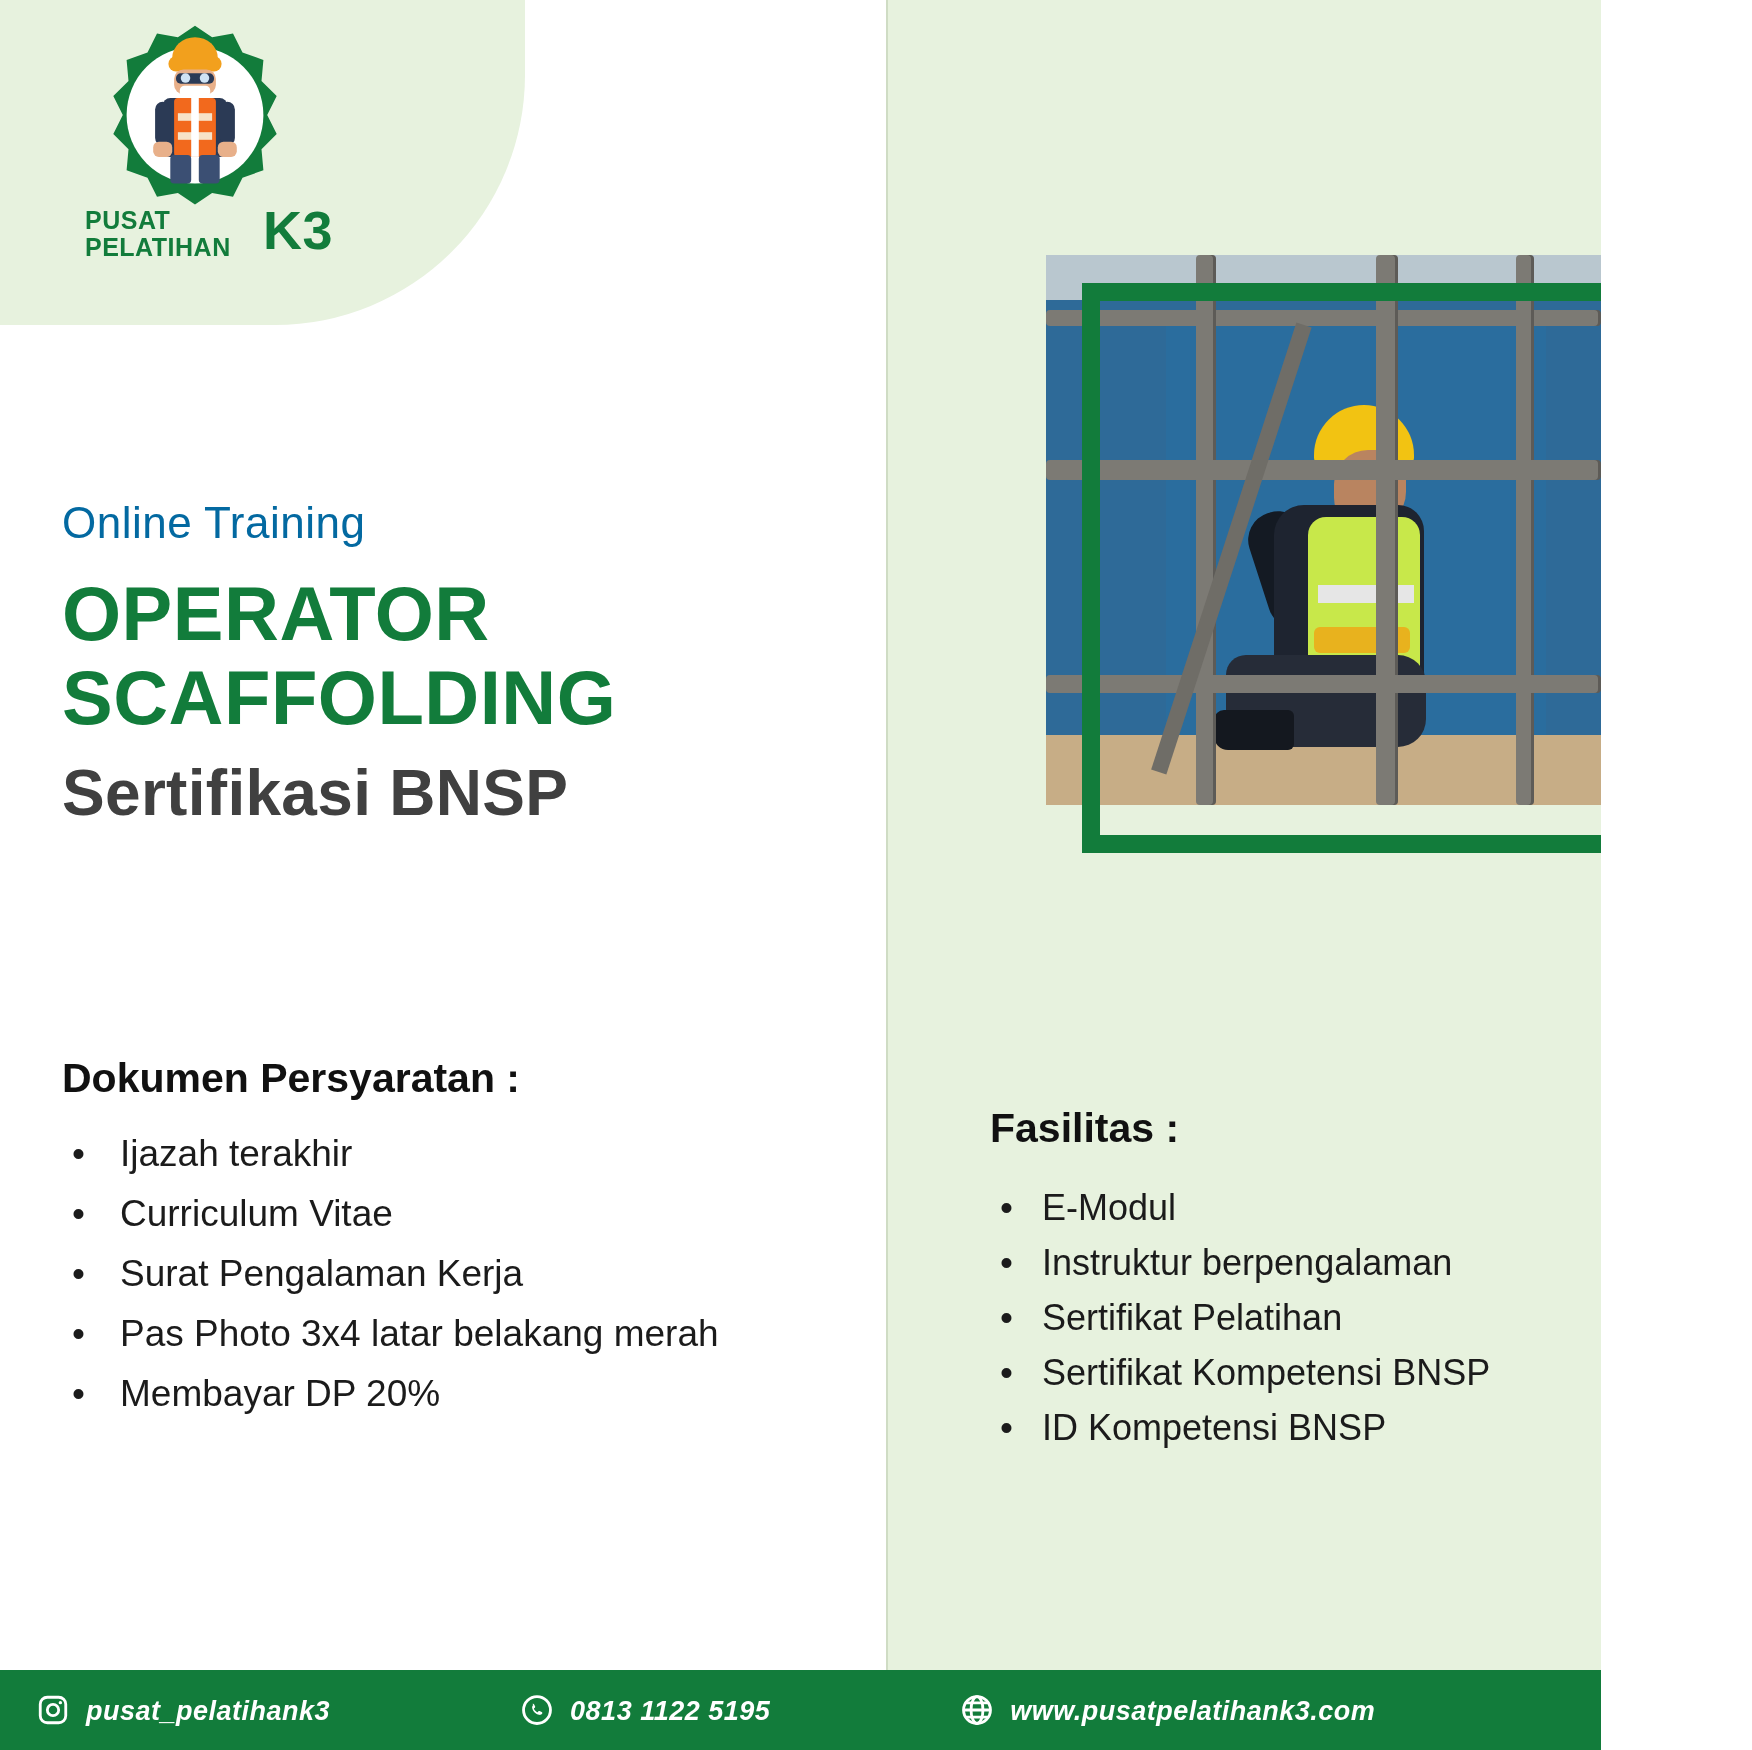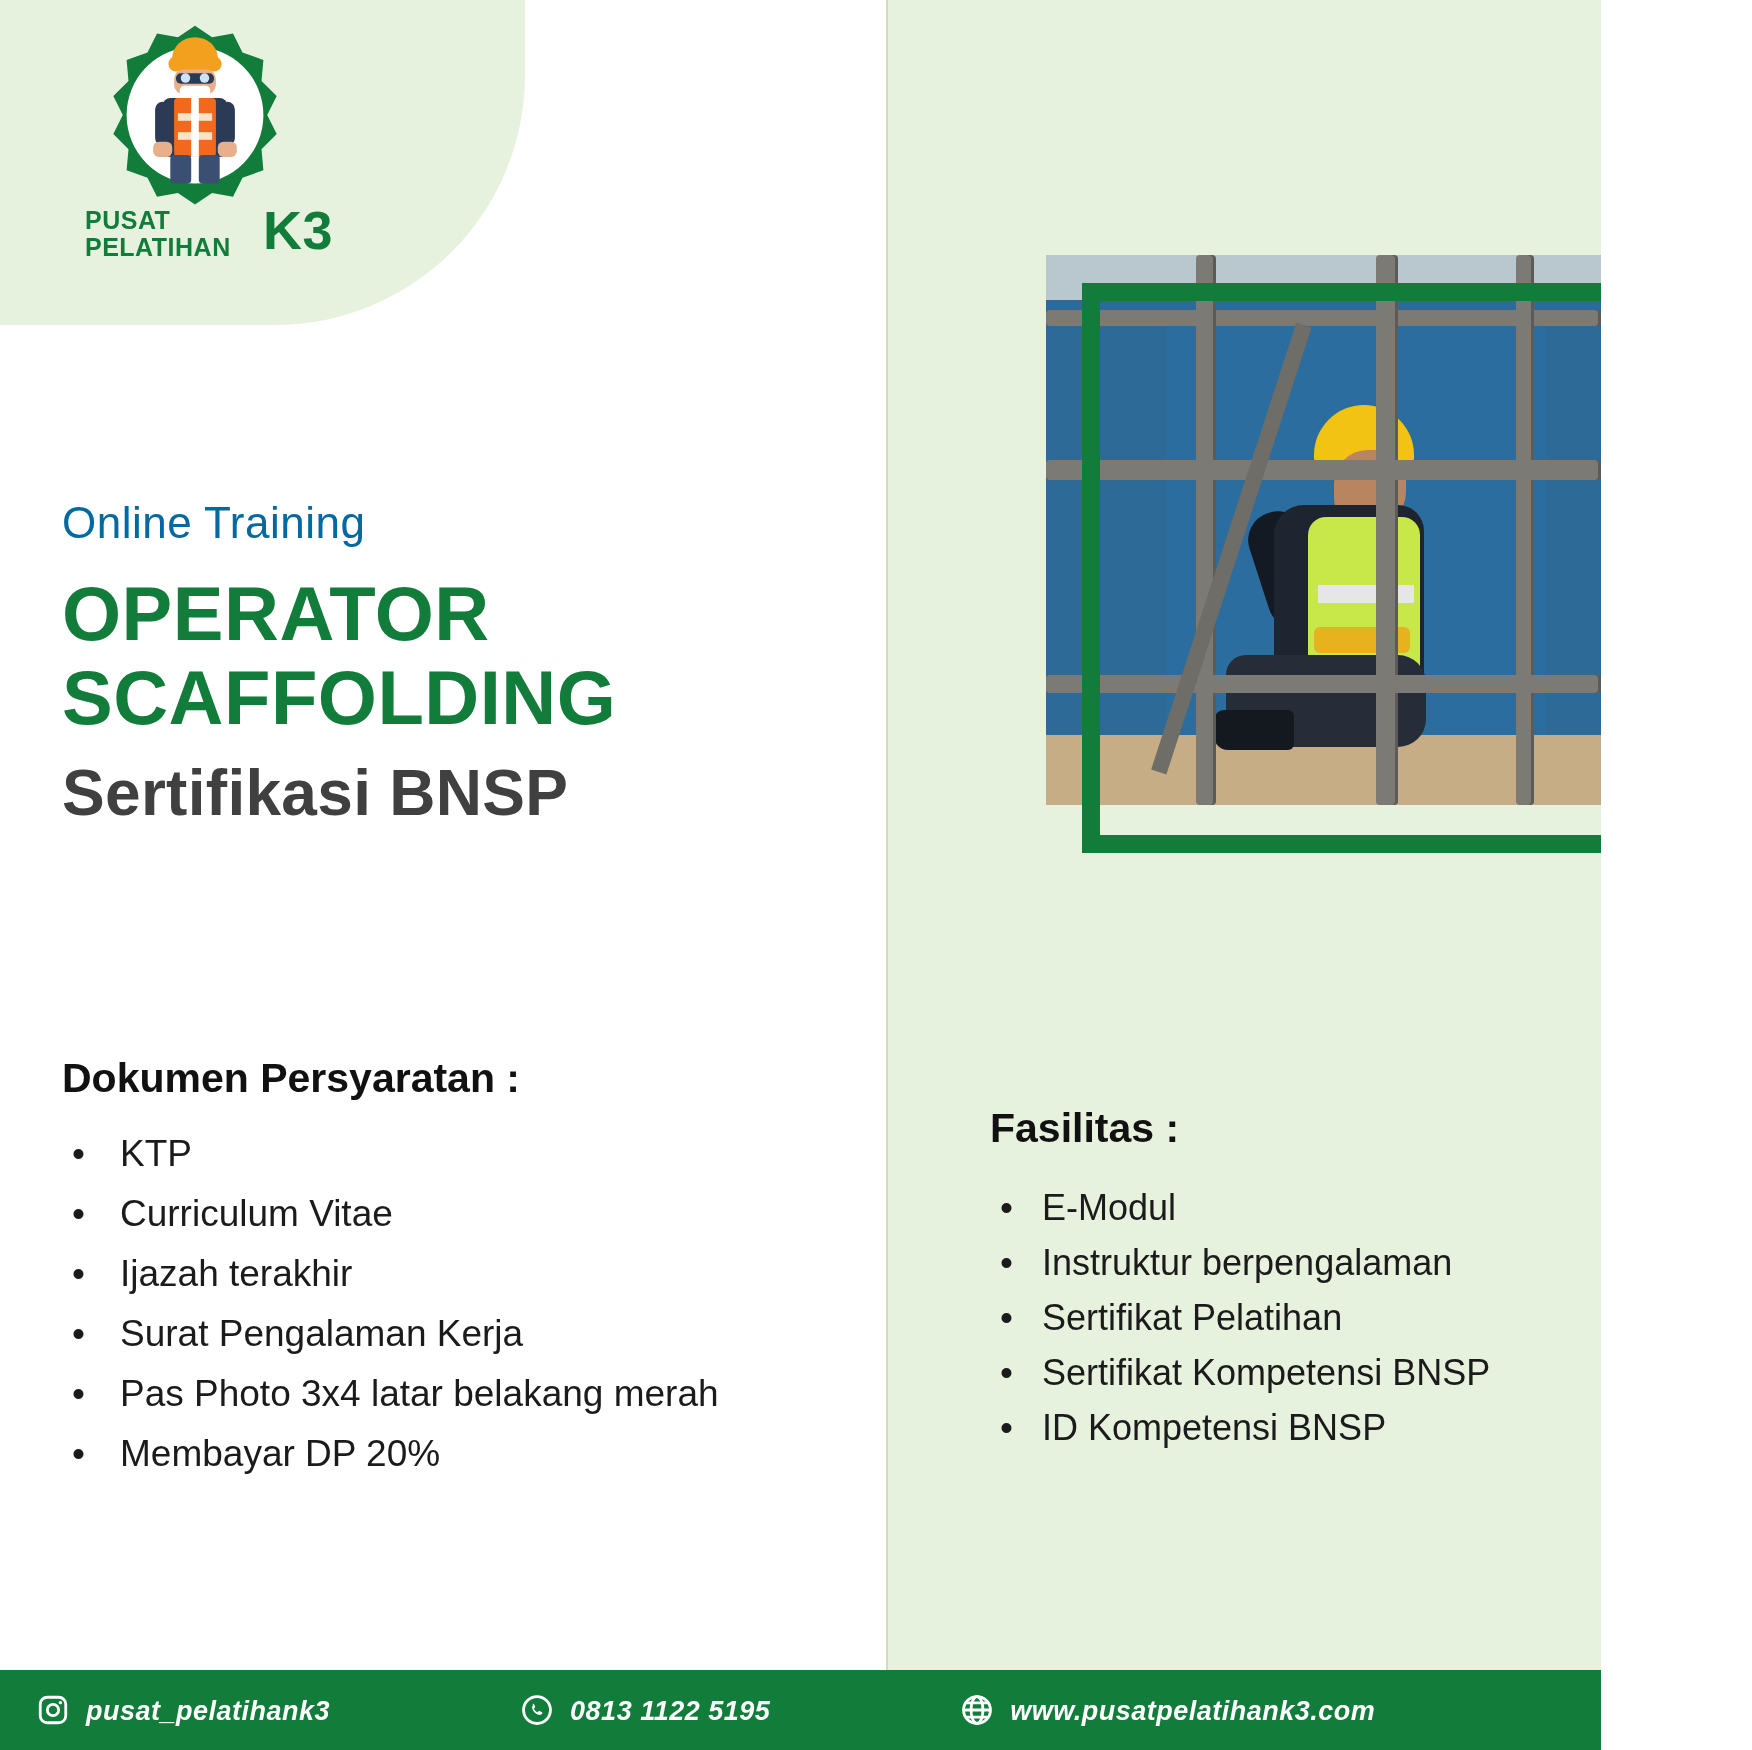--- a/index.html
+++ b/index.html
@@ -289,23 +289,22 @@
     <div class="title-main">
       <div>OPERATOR</div>
       <div>SCAFFOLDING</div>
     </div>
     <div class="subtitle">Sertifikasi BNSP</div>
   </div>
 
   <div class="docs">
     <div class="docs-title">Dokumen Persyaratan :</div>
     <ul class="bullets">
-      <li>KTP</li>
+      <li>Ijazah terakhir</li>
       <li>Curriculum Vitae</li>
-      <li>Ijazah terakhir</li>
       <li>Surat Pengalaman Kerja</li>
       <li>Pas Photo 3x4 latar belakang merah</li>
       <li>Membayar DP 20%</li>
     </ul>
   </div>
 
   <div class="fac">
     <div class="fac-title">Fasilitas :</div>
     <ul class="bullets">
       <li>E-Modul</li>

